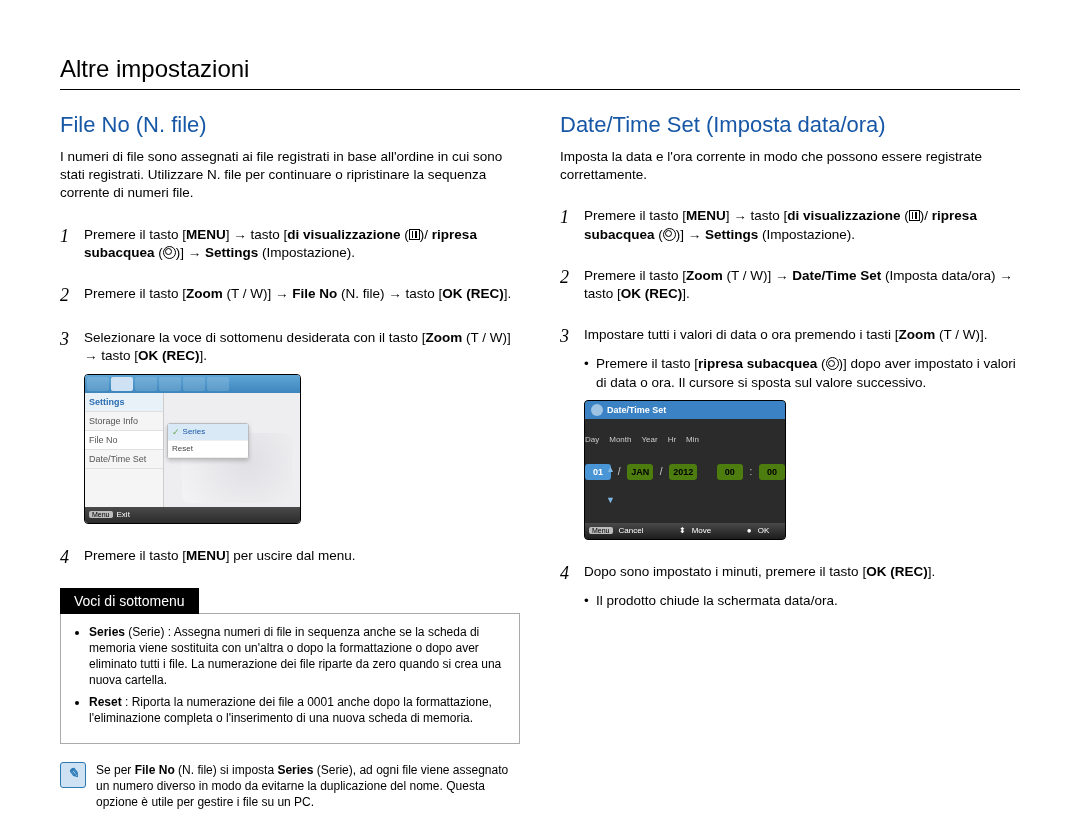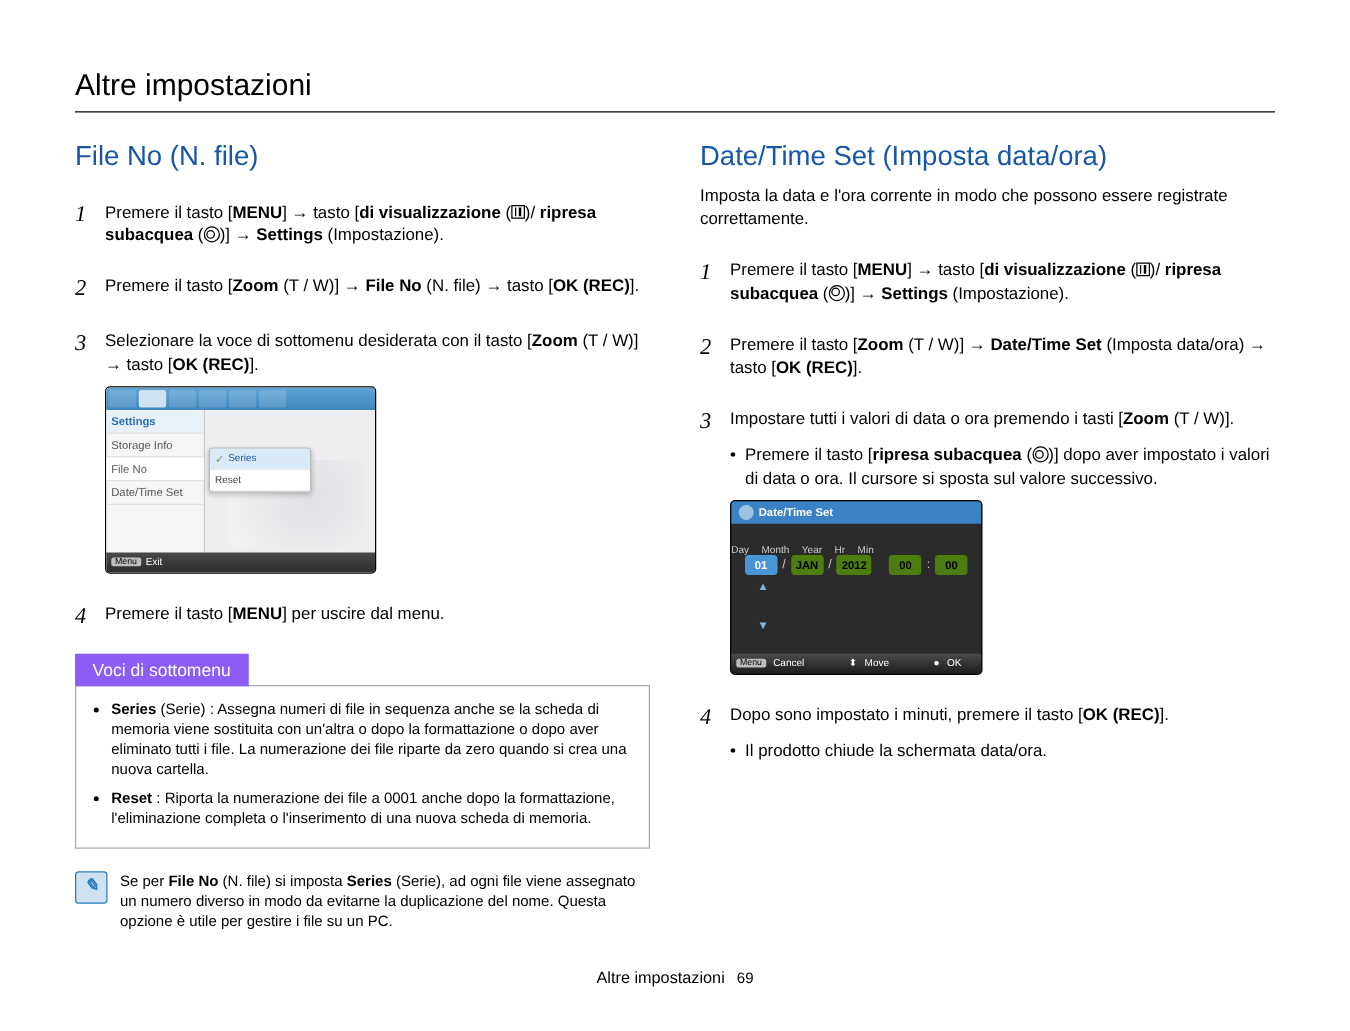--- a/index.html
+++ b/index.html
@@ -81,21 +81,21 @@
     padding-left: 12px;
     margin-top: 4px;
   }
   .step-indent.bullet::before {
     content: "•";
     position: absolute;
     left: 0;
     top: 0;
   }
   .subhead-bar {
-    background: #8b5cf6;
+    background: #000000;
     color: #fff;
     display: inline-block;
     padding: 5px 14px;
     font-size: 14px;
     margin: 12px 0 0 0;
   }
   .subbox {
     border: 1px solid #aaa;
     padding: 10px 14px;
     font-size: 12px;
@@ -270,23 +270,23 @@
   .ui-mock2 .labels {
     display: flex;
     justify-content: flex-start;
     gap: 10px;
     margin-top: 16px;
     font-size: 8px;
     color: #ccc;
   }
   .ui-mock2 .vals {
     display: flex;
-    justify-content: center;
+    justify-content: space-between;
     gap: 4px;
-    margin-top: 0;
+    margin-top: 20px;
     align-items: center;
   }
   .ui-mock2 .valbox {
     background: #4d7c0f;
     color: #000;
     border-radius: 3px;
     padding: 3px 4px;
     font-size: 9px;
     min-width: 18px;
     text-align: center;
@@ -367,20 +367,21 @@
 <body>
 
 <div class="page">
   <h1 class="page-title">Altre impostazioni</h1>
   <hr class="rule">
 
   <div class="columns">
 
     <div class="col">
       <h2 class="section">File No (N. file)</h2>
+      <p class="body">I numeri di file sono assegnati ai file registrati in base all'ordine in cui sono stati registrati. Utilizzare N. file per continuare o ripristinare la sequenza corrente di numeri file.</p>
 
       <ol class="steps">
         <li>
           <div class="step-text">
             <span>Premere il tasto [</span><b>MENU</b><span>] → tasto [</span><b>di visualizzazione</b><span> (</span><span class="squareicon"></span><span>)/ </span><b>ripresa subacquea</b><span> (</span><span class="swirlicon"></span><span>)] → </span><b>Settings</b><span> (Impostazione).</span>
           </div>
         </li>
         <li>
           <div class="step-text">
             <span>Premere il tasto [</span><b>Zoom</b><span> (T / W)</span><span>] → </span><b>File No</b><span> (N. file) → tasto [</span><b>OK (REC)</b><span>].</span>

